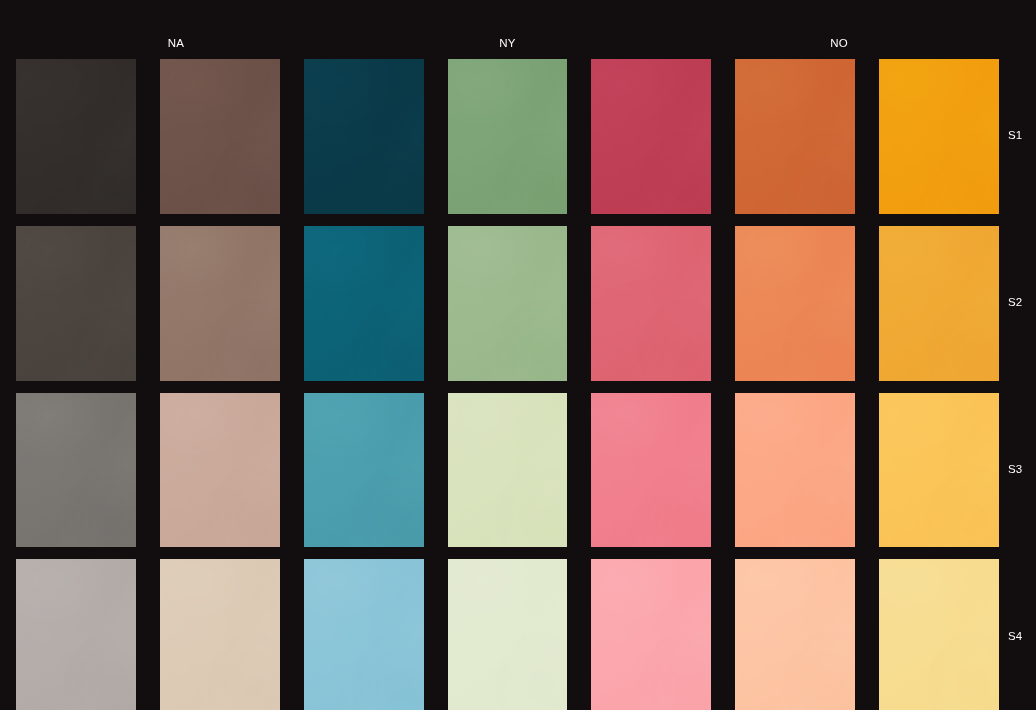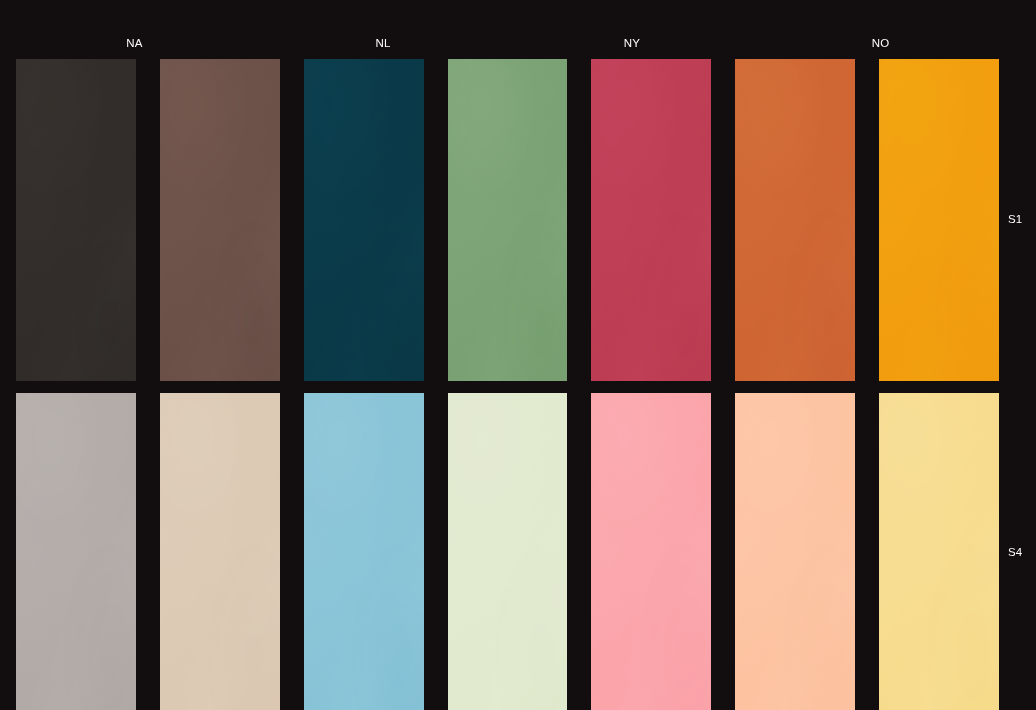--- a/index.html
+++ b/index.html
@@ -112,37 +112,56 @@
     user-select: none;
   }
 </style>
 </head>
 <body style="background: rgb(18, 13, 14);">
 
 <div id="swatch-figure" style="background: rgb(18, 13, 14); margin-top: 29px;">
 
   <div id="column-header-row">
       <div class="col-header">NA</div>
-      <div class="col-header">NL</div>
       <div class="col-header">NY</div>
       <div class="col-header">NO</div>
     </div>
 
   <div id="swatch-grid">
       <div class="swatch-row">
         <div class="swatch-cell" style="background-color: rgb(51, 46, 43);"></div>
         <div class="swatch-cell" style="background-color: rgb(110, 83, 74);"></div>
         <div class="swatch-cell" style="background-color: rgb(10, 59, 74);"></div>
         <div class="swatch-cell" style="background-color: rgb(125, 164, 118);"></div>
         <div class="swatch-cell" style="background-color: rgb(191, 63, 86);"></div>
         <div class="swatch-cell" style="background-color: rgb(208, 104, 53);"></div>
         <div class="swatch-cell" style="background-color: rgb(242, 160, 15);"></div>
         <div class="row-label">S1</div>
       </div>
       <div class="swatch-row">
+        <div class="swatch-cell" style="background-color: rgb(76, 69, 63);"></div>
+        <div class="swatch-cell" style="background-color: rgb(147, 120, 106);"></div>
+        <div class="swatch-cell" style="background-color: rgb(12, 99, 119);"></div>
+        <div class="swatch-cell" style="background-color: rgb(156, 186, 142);"></div>
+        <div class="swatch-cell" style="background-color: rgb(223, 102, 116);"></div>
+        <div class="swatch-cell" style="background-color: rgb(236, 136, 86);"></div>
+        <div class="swatch-cell" style="background-color: rgb(240, 170, 52);"></div>
+        <div class="row-label">S2</div>
+      </div>
+      <div class="swatch-row">
+        <div class="swatch-cell" style="background-color: rgb(122, 118, 114);"></div>
+        <div class="swatch-cell" style="background-color: rgb(203, 170, 156);"></div>
+        <div class="swatch-cell" style="background-color: rgb(76, 159, 174);"></div>
+        <div class="swatch-cell" style="background-color: rgb(217, 227, 189);"></div>
+        <div class="swatch-cell" style="background-color: rgb(241, 128, 142);"></div>
+        <div class="swatch-cell" style="background-color: rgb(252, 168, 134);"></div>
+        <div class="swatch-cell" style="background-color: rgb(251, 197, 88);"></div>
+        <div class="row-label">S3</div>
+      </div>
+      <div class="swatch-row">
         <div class="swatch-cell" style="background-color: rgb(180, 173, 170);"></div>
         <div class="swatch-cell" style="background-color: rgb(221, 203, 182);"></div>
         <div class="swatch-cell" style="background-color: rgb(139, 197, 216);"></div>
         <div class="swatch-cell" style="background-color: rgb(226, 234, 208);"></div>
         <div class="swatch-cell" style="background-color: rgb(251, 167, 173);"></div>
         <div class="swatch-cell" style="background-color: rgb(253, 197, 164);"></div>
         <div class="swatch-cell" style="background-color: rgb(247, 221, 145);"></div>
         <div class="row-label">S4</div>
       </div>
     </div>

